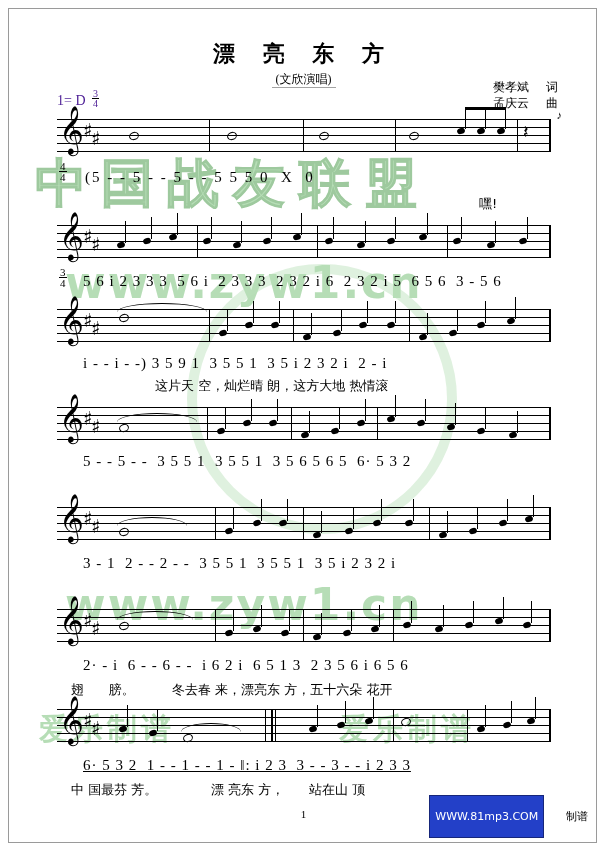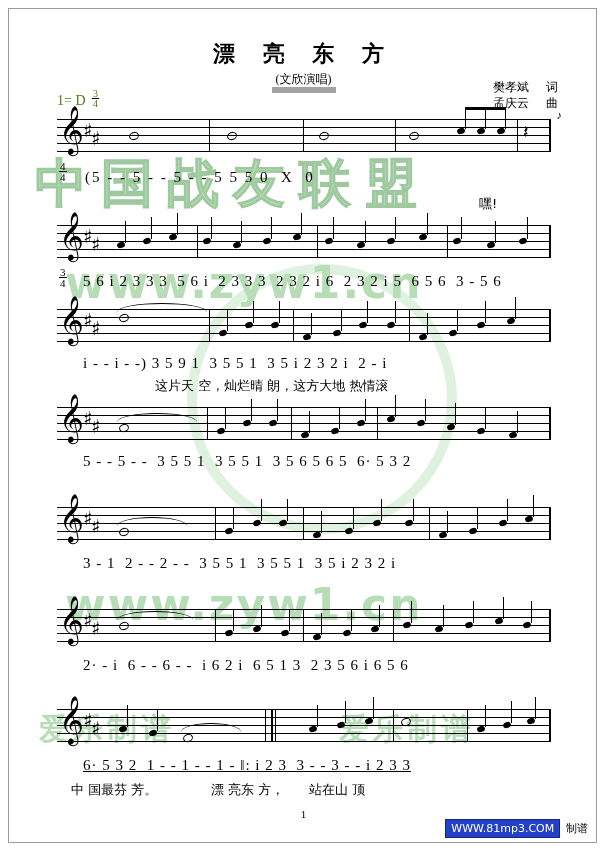--- a/index.html
+++ b/index.html
@@ -35,37 +35,37 @@
     color:#000;
   }
   .subtitle{
     position:absolute;
     top:62px;left:0;width:589px;
     text-align:center;
     font-size:12px;
     color:#000;
   }
   .subtitle span{
-    border-bottom:6px solid #a3a3a3;
+    border-bottom:1px solid #a3a3a3;
     padding:0 4px 1px 4px;
   }
   .credits{
     position:absolute;
     top:70px;right:40px;
     font-size:12px;
     line-height:16px;
     text-align:left;
     color:#000;
   }
   .credits div span.w{display:inline-block;min-width:50px;}
   .keysig{
     position:absolute;
     top:80px;left:48px;
     font-size:14px;
-    color:#4d7c0f;
+    color:#4c1d95;
   }
   .keysig .frac{
     display:inline-block;
     vertical-align:-2px;
     font-size:10px;
     line-height:9px;
     text-align:center;
     margin-left:3px;
   }
   .keysig .frac i{display:block;font-style:normal;}
@@ -194,26 +194,26 @@
   .footer-badge{
     position:absolute;
     bottom:6px;right:10px;
     font-size:11px;
     color:#000;
   }
   .footer-badge .box{
     display:inline-block;
     background:#2340c8;
     color:#fff;
-    padding:2px 5px;
+    padding:14px 5px;
     border:1px solid #16267a;
     font-family:"DejaVu Sans", sans-serif;
     font-size:11px;
   }
-  .footer-badge .tail{margin-left:3px;}
+  .footer-badge .tail{margin-left:19px;}
 </style>
 </head>
 <body>
 
 <div class="page">
   <div class="sheet">
 
     <div class="wm wm-cn1">中国战友联盟</div>
     <div class="wm wm-url1">www.zyw1.cn</div>
     <div class="wm wm-url2">www.zyw1.cn</div>
@@ -491,20 +491,21 @@
       <div class="nh" style="left:438px;top:9px;"></div>
       <div class="stem" style="left:446px;top:-12px;"></div>
       <div class="nh" style="left:466px;top:13px;"></div>
       <div class="stem" style="left:474px;top:-8px;"></div>
       <div class="barline" style="left:158px;"></div>
       <div class="barline" style="left:246px;"></div>
       <div class="barline" style="left:336px;"></div>
       <div class="barline thick" style="left:492px;"></div>
     </div>
     <div class="jianpu" style="top:648px;left:74px;letter-spacing:1px;">2· - i  6 - - 6 - -  i 6 2 i  6 5 1 3  2 3 5 6 i 6 5 6</div>
+    <div class="lyrics" style="top:672px;left:62px;">翅      膀。         冬去春 来，漂亮东 方，五十六朵 花开</div>
 
     <div class="system" style="top:700px;">
       <div class="staff">
         <div class="line l0"></div>
           <div class="line l1"></div>
           <div class="line l2"></div>
           <div class="line l3"></div>
           <div class="line l4"></div>
       </div>
       <div class="clef">𝄞</div>

